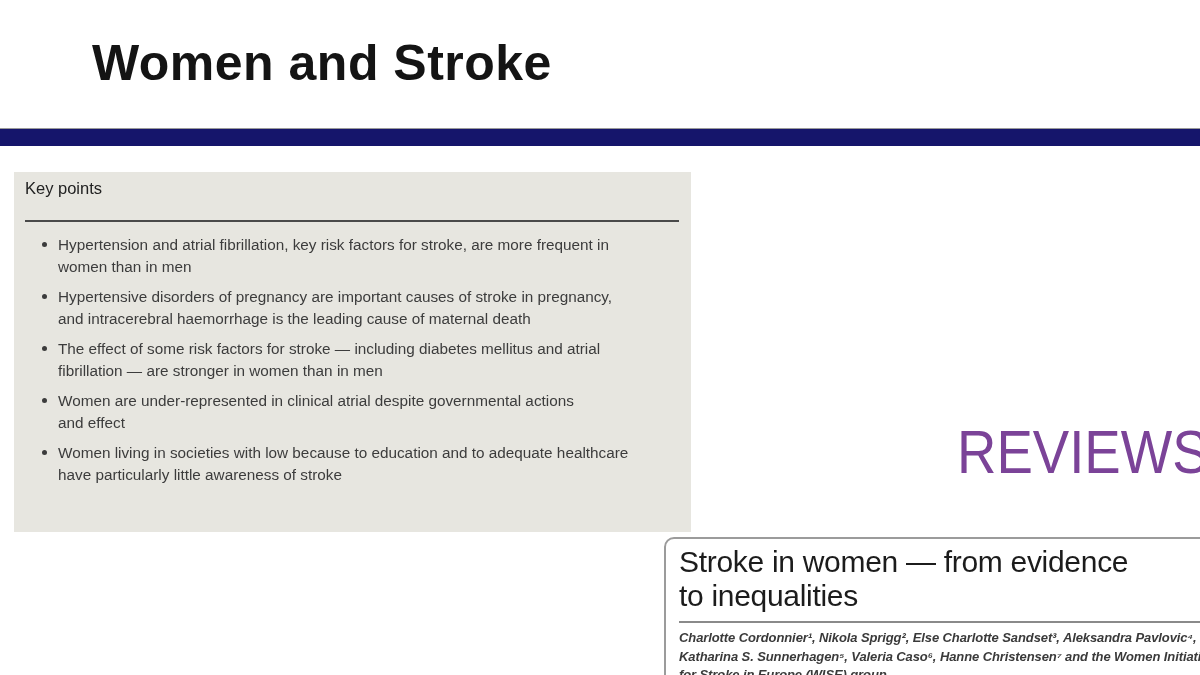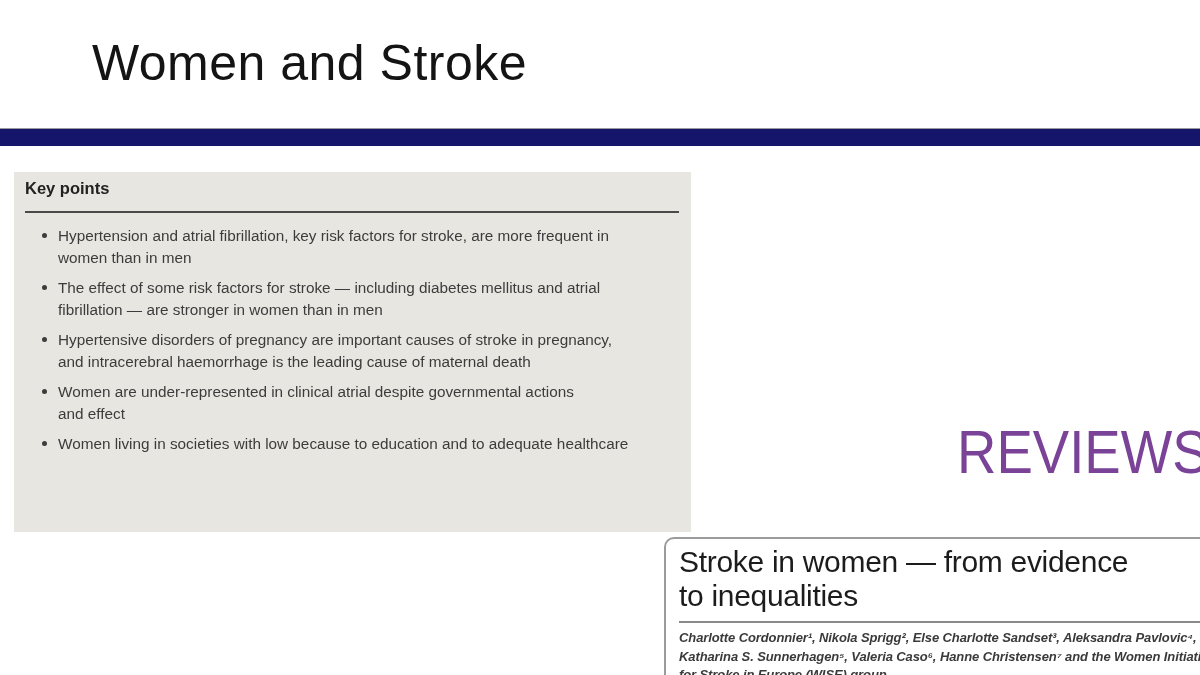--- a/index.html
+++ b/index.html
@@ -14,21 +14,21 @@
     background: #ffffff;
     font-family: "Liberation Sans", "DejaVu Sans", sans-serif;
   }
 
   
   .slide-title {
     position: absolute;
     left: 92px;
     top: 34px;
     font-size: 50px;
-    font-weight: normal;
+    font-weight: bold;
     color: #141414;
     letter-spacing: 0.5px;
   }
 
   
   .accent-bar {
     position: absolute;
     left: 0;
     top: 128px;
     width: 1200px;
@@ -45,23 +45,23 @@
     top: 172px;
     width: 677px;
     height: 360px;
     background: #e7e6e0;
     box-sizing: border-box;
     padding: 7px 12px 6px 11px;
     color: #3c3c3c;
   }
   .key-points-heading {
     font-size: 16.5px;
-    font-weight: bold;
+    font-weight: normal;
     color: #222222;
-    padding-bottom: 13px;
+    padding-bottom: 22px;
   }
   .key-points-divider {
     border: none;
     border-top: 2px solid #4a4a4a;
     margin: 0 0 2px 0;
   }
   .key-points-list {
     list-style: none;
     margin: 12px;
     padding: 0;
@@ -142,36 +142,37 @@
   <div class="key-points-heading">Key points</div>
   <hr class="key-points-divider">
   <ul class="key-points-list">
     <li class="key-point-item">
       <span class="bullet-dot"></span>
       <div>Hypertension and atrial fibrillation, key risk factors for stroke, are more frequent in</div>
       <div>women than in men</div>
     </li>
     <li class="key-point-item">
       <span class="bullet-dot"></span>
-      <div>The effect of some risk factors for stroke — including diabetes mellitus and atrial</div>
-      <div>fibrillation — are stronger in women than in men</div>
+      <div>Hypertensive disorders of pregnancy are important causes of stroke in pregnancy,</div>
+      <div>and intracerebral haemorrhage is the leading cause of maternal death</div>
     </li>
     <li class="key-point-item">
       <span class="bullet-dot"></span>
-      <div>Hypertensive disorders of pregnancy are important causes of stroke in pregnancy,</div>
-      <div>and intracerebral haemorrhage is the leading cause of maternal death</div>
+      <div>The effect of some risk factors for stroke — including diabetes mellitus and atrial</div>
+      <div>fibrillation — are stronger in women than in men</div>
     </li>
     <li class="key-point-item">
       <span class="bullet-dot"></span>
       <div>Women are under-represented in clinical atrial despite governmental actions</div>
       <div>and effect</div>
     </li>
     <li class="key-point-item">
       <span class="bullet-dot"></span>
       <div>Women living in societies with low because to education and to adequate healthcare</div>
+      <div>have particularly little awareness of stroke</div>
     </li>
   </ul>
 </div>
 
 <div class="reviews-label" style="color: rgb(123, 67, 152);">REVIEWS</div>
 
 <div class="article-card">
   <div class="article-title">
     <div>Stroke in women — from evidence</div>
     <div>to inequalities</div>

